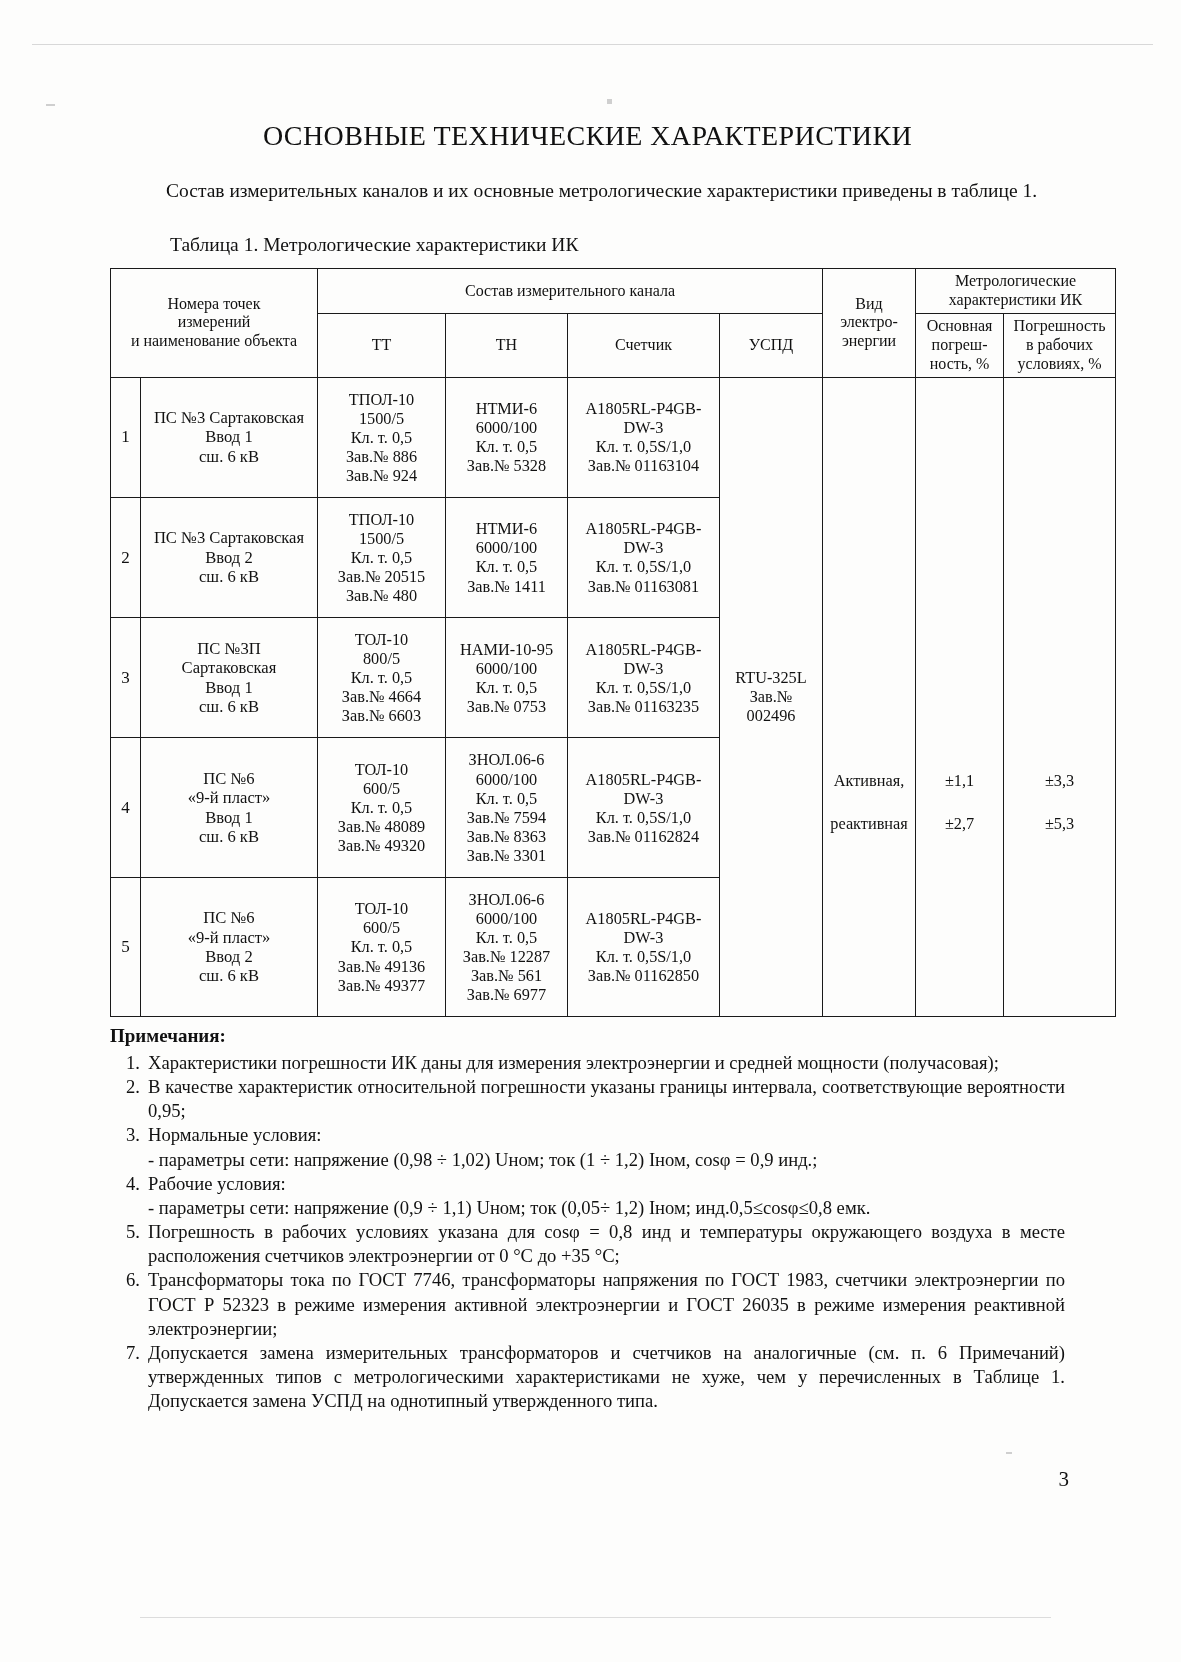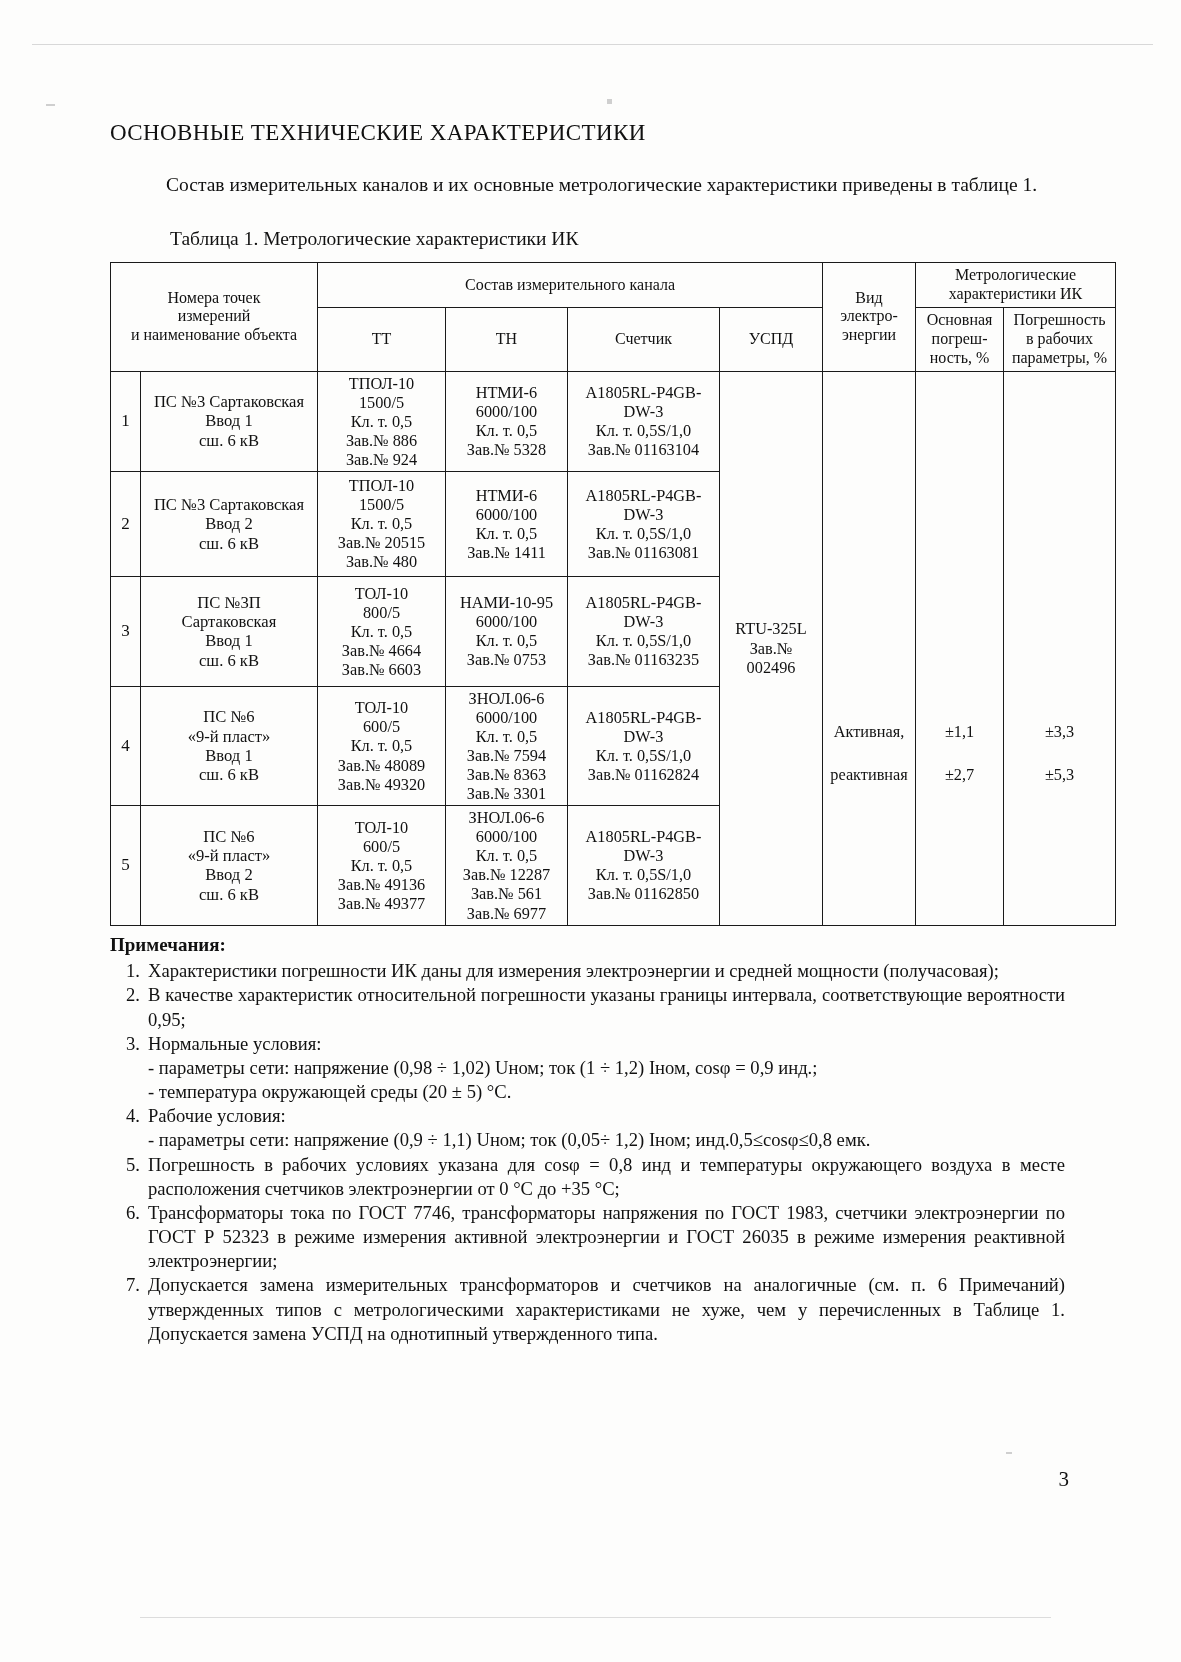--- a/index.html
+++ b/index.html
@@ -34,23 +34,23 @@
   }
 
   .content {
     position: absolute;
     left: 110px;
     top: 120px;
     width: 955px;
   }
 
   h1.doc-title {
-    font-size: 23px;
+    font-size: 28px;
     font-weight: normal;
-    text-align: left;
+    text-align: center;
     margin: 0 0 26px 0;
     letter-spacing: 0.4px;
   }
 
   p.intro {
     font-size: 19.5px;
     line-height: 1.34;
     margin: 0 0 30px 0;
     text-align: justify;
     text-indent: 56px;
@@ -66,21 +66,21 @@
     border-collapse: collapse;
     width: 955px;
     table-layout: fixed;
     font-size: 16.3px;
     line-height: 1.17;
   }
   table.mc th, table.mc td {
     border: 1.3px solid #1a1a1a;
     text-align: center;
     vertical-align: middle;
-    padding: 2px 2px;
+    padding: 12px 2px;
   }
   table.mc th {
     font-weight: normal;
     font-size: 16px;
     line-height: 1.18;
     padding: 3px 2px;
   }
   td.cell-num { font-size: 17px; }
   td.obj { font-size: 16.6px; }
   .cellline { display: block; white-space: nowrap; }
@@ -189,21 +189,21 @@
           <th>Счетчик</th>
           <th>УСПД</th>
           <th>
             <span class="cellline">Основная</span>
             <span class="cellline">погреш-</span>
             <span class="cellline">ность, %</span>
           </th>
           <th>
             <span class="cellline">Погрешность</span>
             <span class="cellline">в рабочих</span>
-            <span class="cellline">параметры, %</span>
+            <span class="cellline">условиях, %</span>
           </th>
         </tr>
       </thead>
       <tbody>
         <tr style="height:98px;">
           <td class="cell-num">
               <span class="cellline">1</span>
             </td>
           <td class="obj">
               <span class="cellline">ПС №3 Сартаковская</span>
@@ -385,21 +385,21 @@
           <div class="note">
             <div class="marker">1.</div>
             <div class="body">Характеристики погрешности ИК даны для измерения электроэнергии и средней мощности (получасовая);</div>
           </div>
           <div class="note">
             <div class="marker">2.</div>
             <div class="body">В качестве характеристик относительной погрешности указаны границы интервала, соответствующие вероятности 0,95;</div>
           </div>
           <div class="note">
             <div class="marker">3.</div>
-            <div class="body">Нормальные условия:<span class="sub">- параметры сети: напряжение (0,98 ÷ 1,02) Uном;  ток (1 ÷ 1,2) Iном, cosφ = 0,9 инд.;</span><span class="sub">- температура окружающей среды (20 ± 5) °С.</span></div>
+            <div class="body">Нормальные условия:<span class="sub">- параметры сети: напряжение (0,98 ÷ 1,02) Uном;  ток (1 ÷ 1,2) Iном, cosφ = 0,9 инд.;</span></div>
           </div>
           <div class="note">
             <div class="marker">4.</div>
             <div class="body">Рабочие условия:<span class="sub">- параметры сети: напряжение (0,9 ÷ 1,1) Uном; ток (0,05÷ 1,2) Iном; инд.0,5≤cosφ≤0,8 емк.</span></div>
           </div>
           <div class="note">
             <div class="marker">5.</div>
             <div class="body">Погрешность в рабочих условиях указана для cosφ = 0,8 инд и температуры окружающего воздуха в месте расположения счетчиков электроэнергии от 0 °С до +35 °С;</div>
           </div>
           <div class="note">

